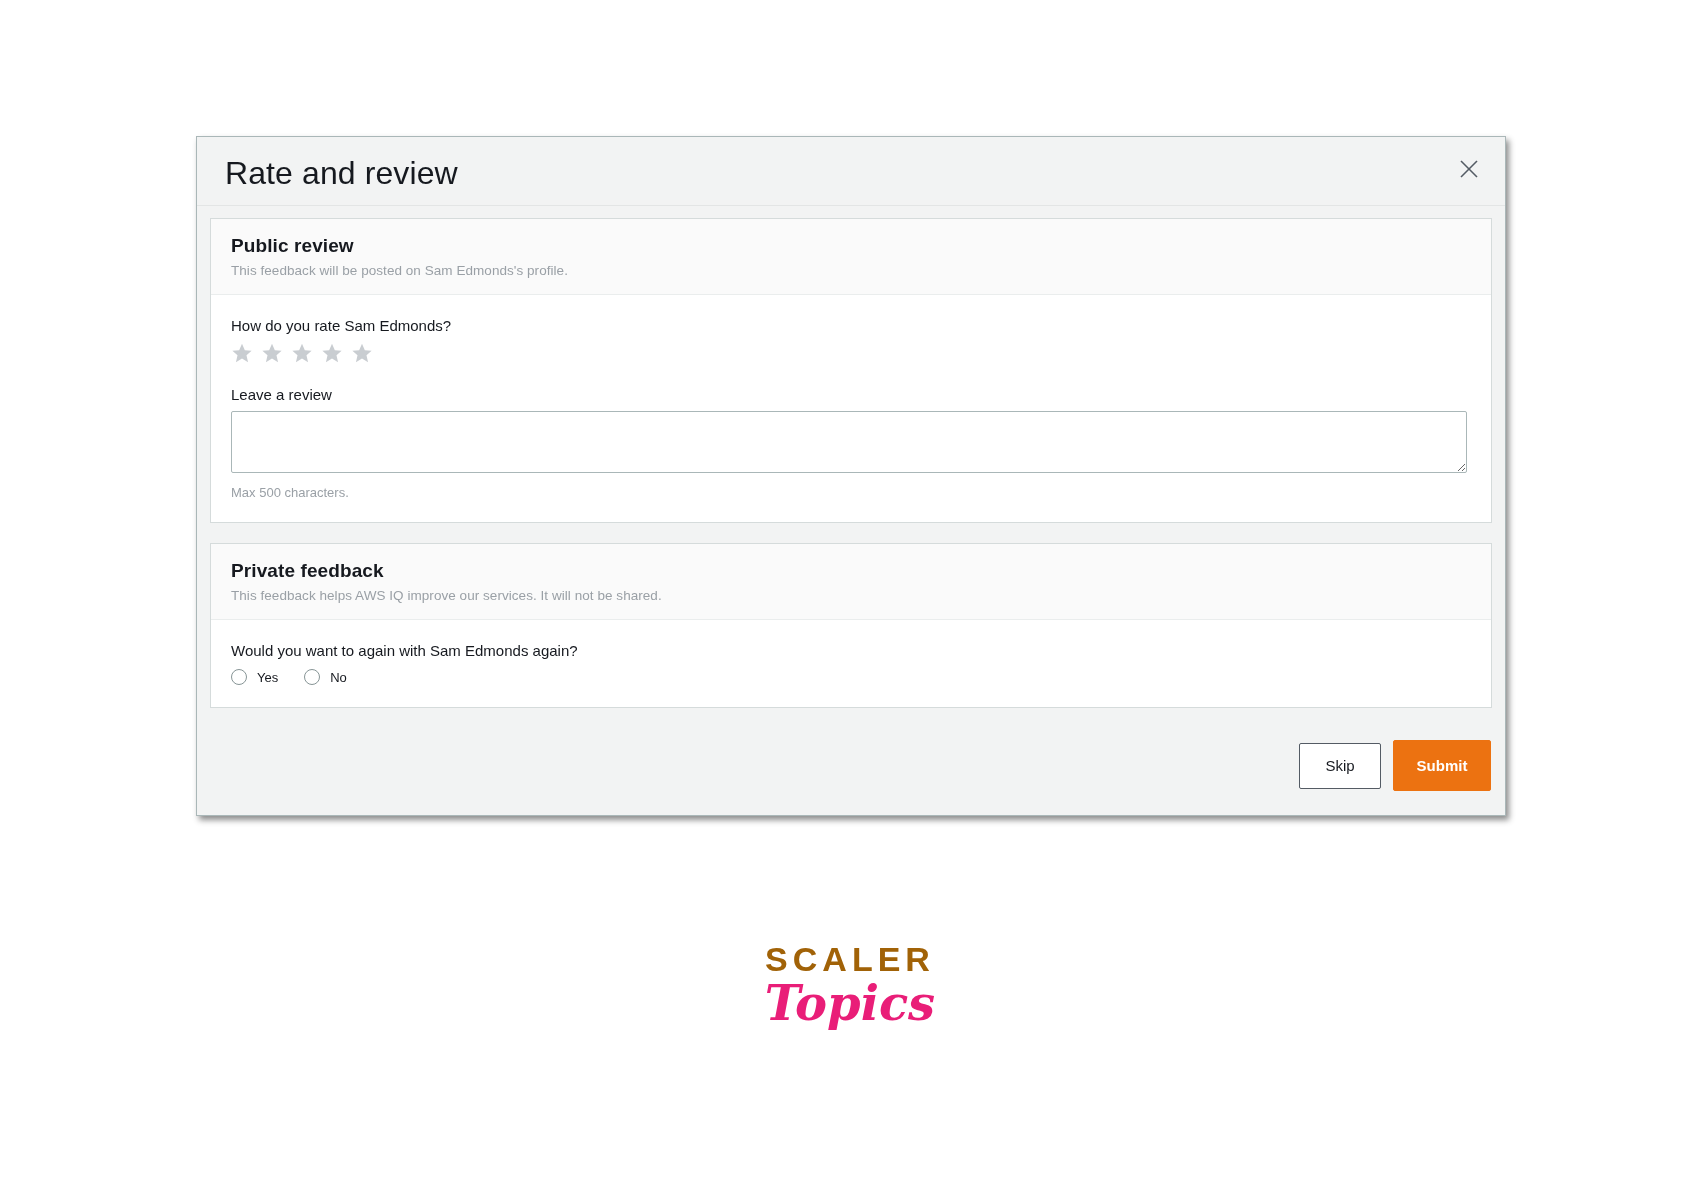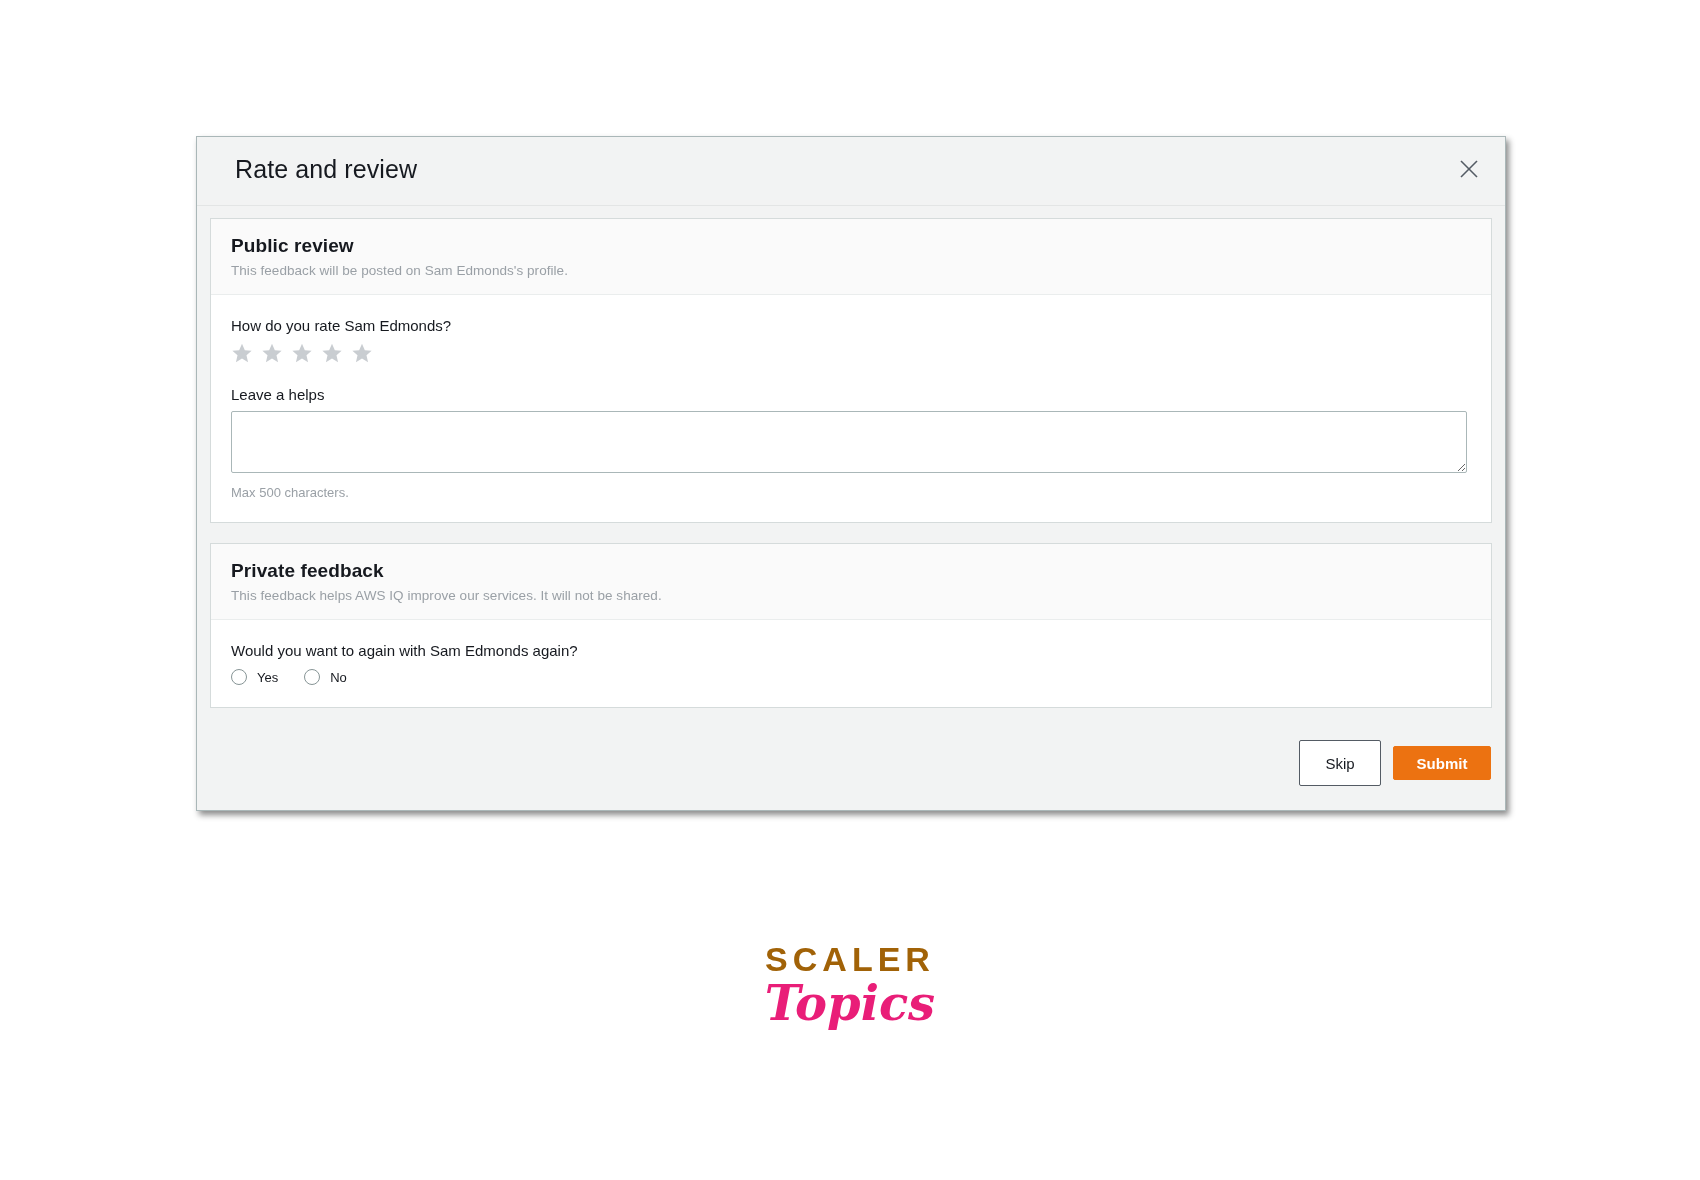--- a/index.html
+++ b/index.html
@@ -32,23 +32,23 @@
 
   .modal-header {
     position: relative;
     height: 68px;
     background: #f2f3f3;
     border-bottom: 1px solid #e3e5e5;
   }
 
   .modal-title {
     position: absolute;
-    left: 38px;
+    left: 28px;
     top: 18px;
-    font-size: 25px;
+    font-size: 32px;
     color: #16191f;
     font-weight: 400;
     letter-spacing: 0.1px;
   }
 
   .close-button {
     position: absolute;
     right: 20px;
     top: 16px;
     width: 32px;
@@ -185,21 +185,21 @@
     border-radius: 2px;
     color: #16191f;
     font-size: 15px;
     font-family: "Liberation Sans", sans-serif;
     cursor: pointer;
     padding: 0 16px;
   }
 
   .btn-submit {
     min-width: 98px;
-    height: 34px;
+    height: 51px;
     background: #ec7211;
     border: 1px solid #ec7211;
     border-radius: 2px;
     color: #ffffff;
     font-size: 15px;
     font-weight: bold;
     font-family: "Liberation Sans", sans-serif;
     cursor: pointer;
     padding: 0 16px;
   }
@@ -277,21 +277,21 @@
                   <polygon points="12,2 15.09,8.9 22.5,9.6 16.9,14.5 18.6,22 12,18 5.4,22 7.1,14.5 1.5,9.6 8.91,8.9" fill="#c9cdd1"></polygon>
                 </svg>
             </button>
             <button class="star">
               <svg width="22" height="22" viewBox="0 0 24 24">
                   <polygon points="12,2 15.09,8.9 22.5,9.6 16.9,14.5 18.6,22 12,18 5.4,22 7.1,14.5 1.5,9.6 8.91,8.9" fill="#c9cdd1"></polygon>
                 </svg>
             </button>
           </div>
 
-          <p class="field-label">Leave a helps</p>
+          <p class="field-label">Leave a review</p>
           <textarea class="review-textarea" placeholder="" style=""></textarea>
           <p class="hint">Max 500 characters.</p>
         </div>
       </div>
 
       <div class="card">
         <div class="card-head">
           <p class="card-title">Private feedback</p>
           <p class="card-subtitle">This feedback helps AWS IQ improve our services. It will not be shared.</p>
         </div>

